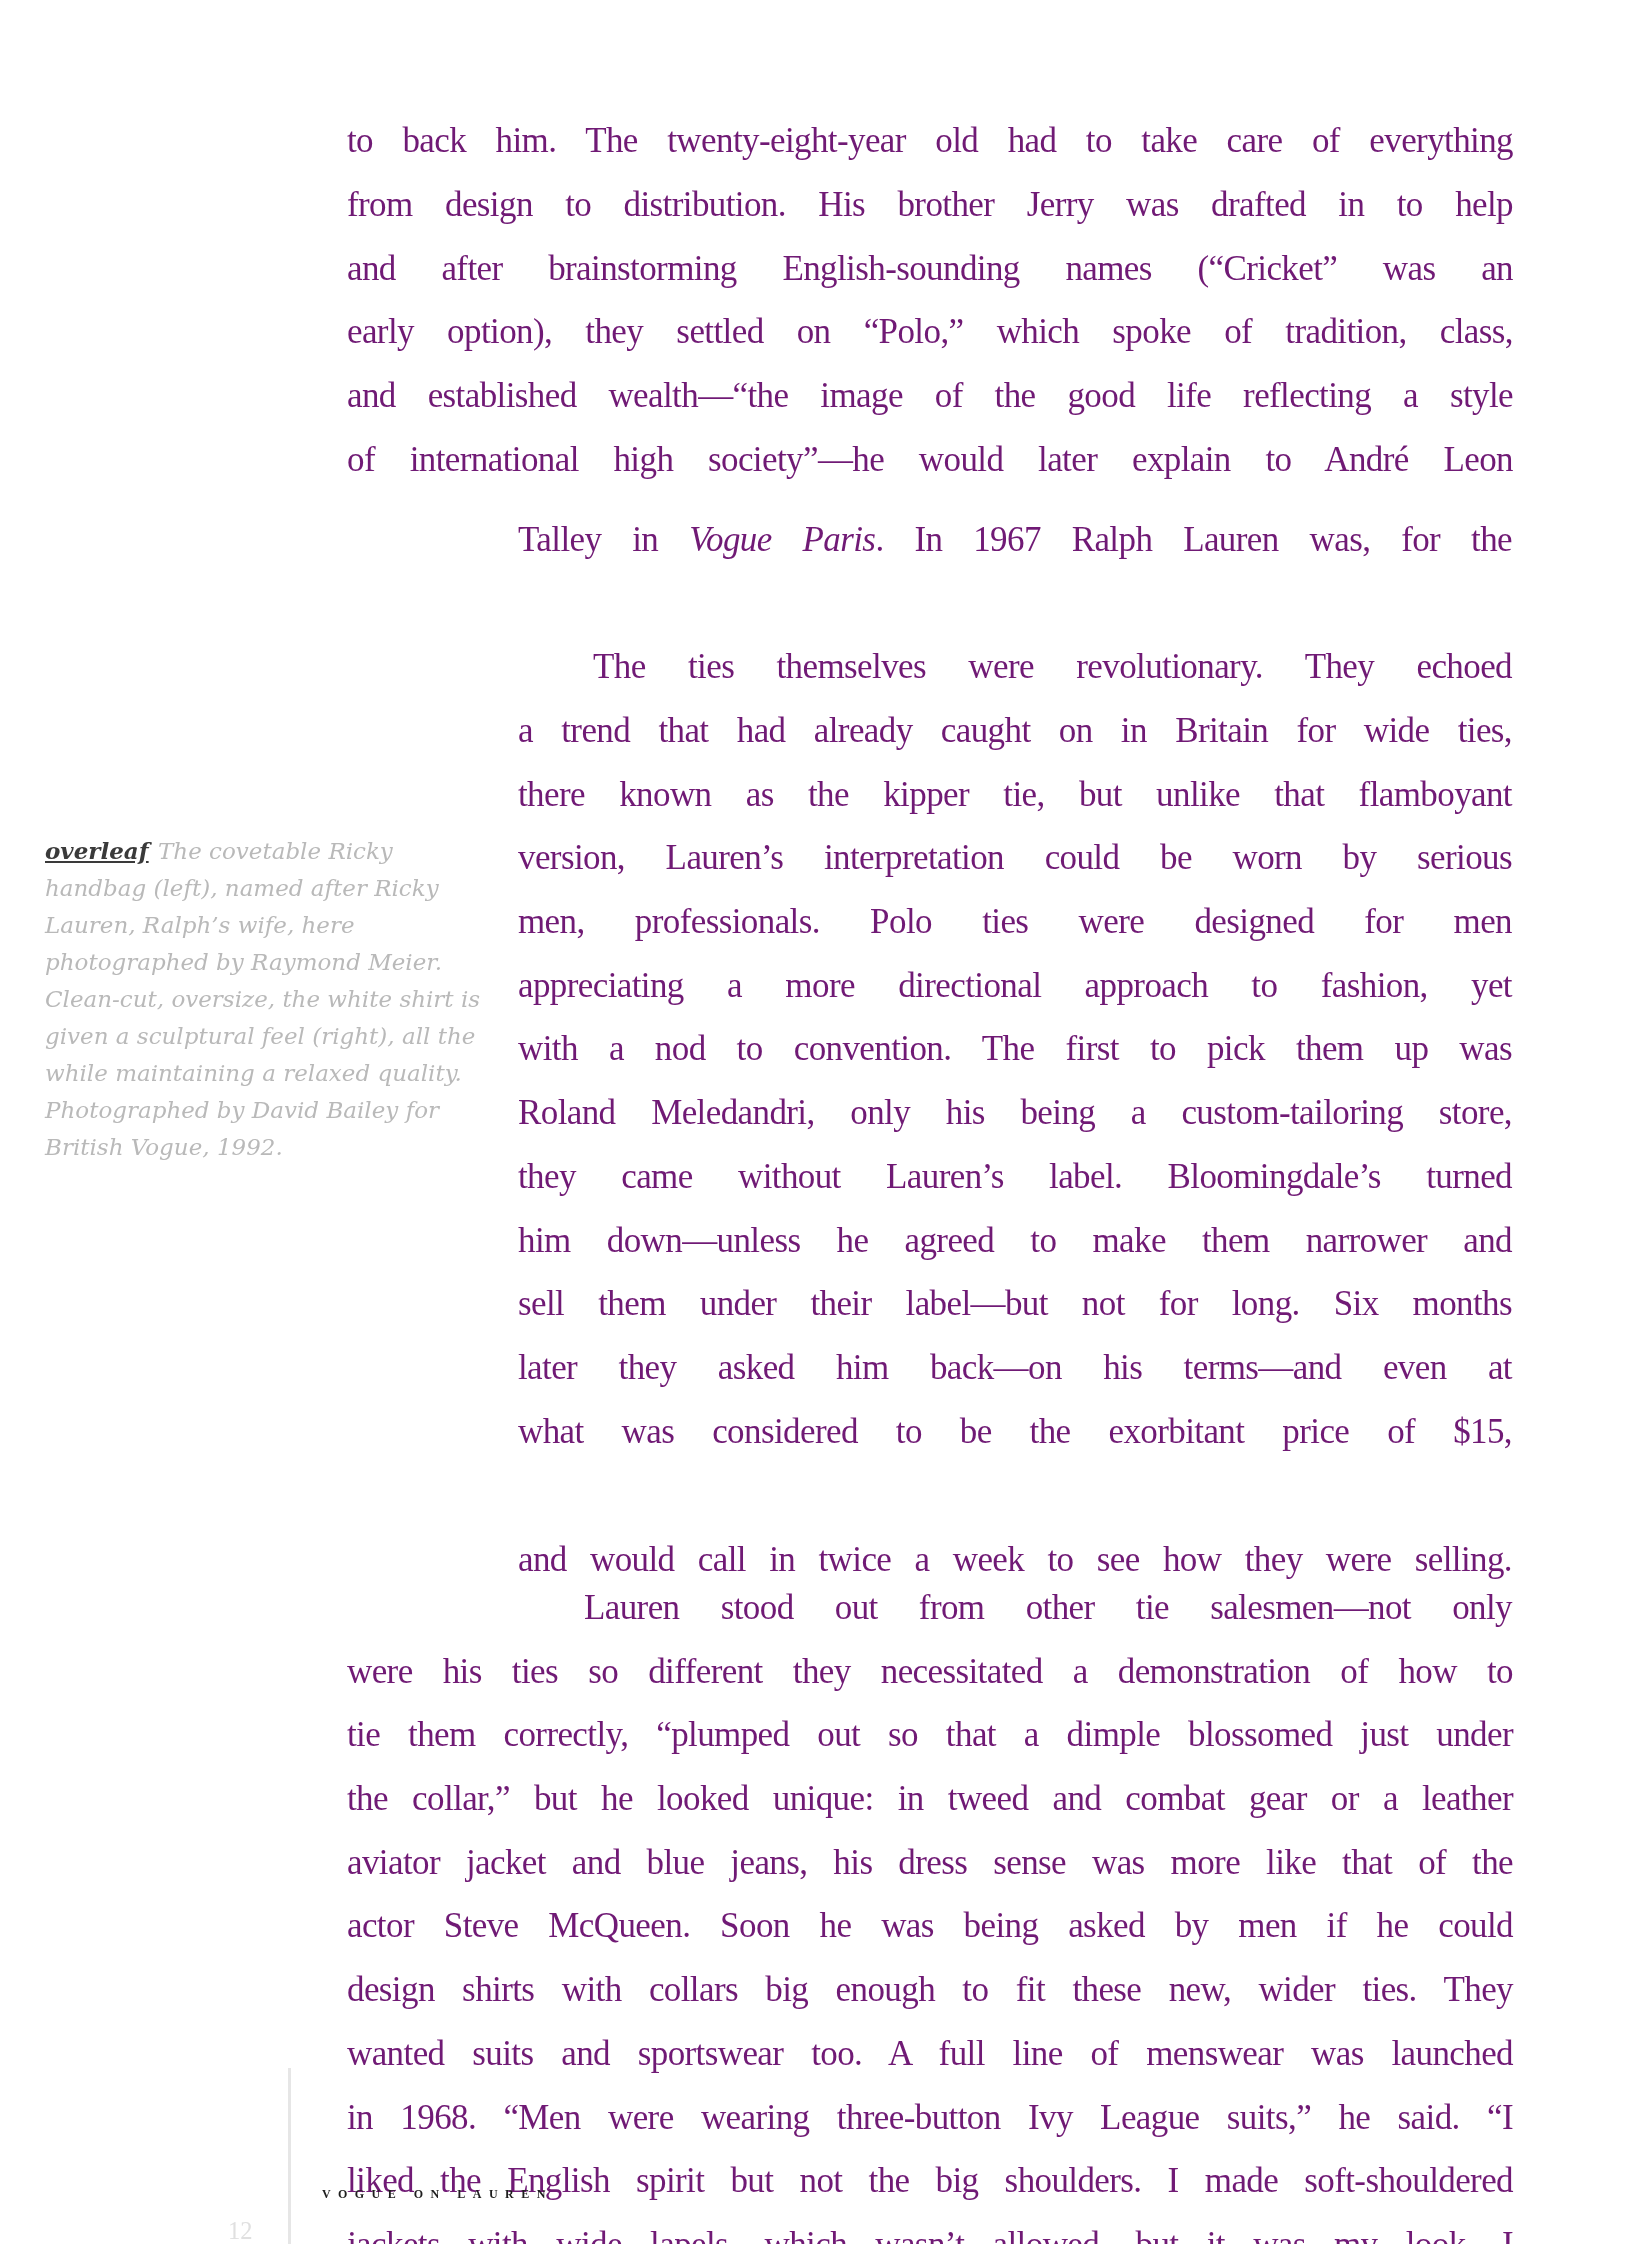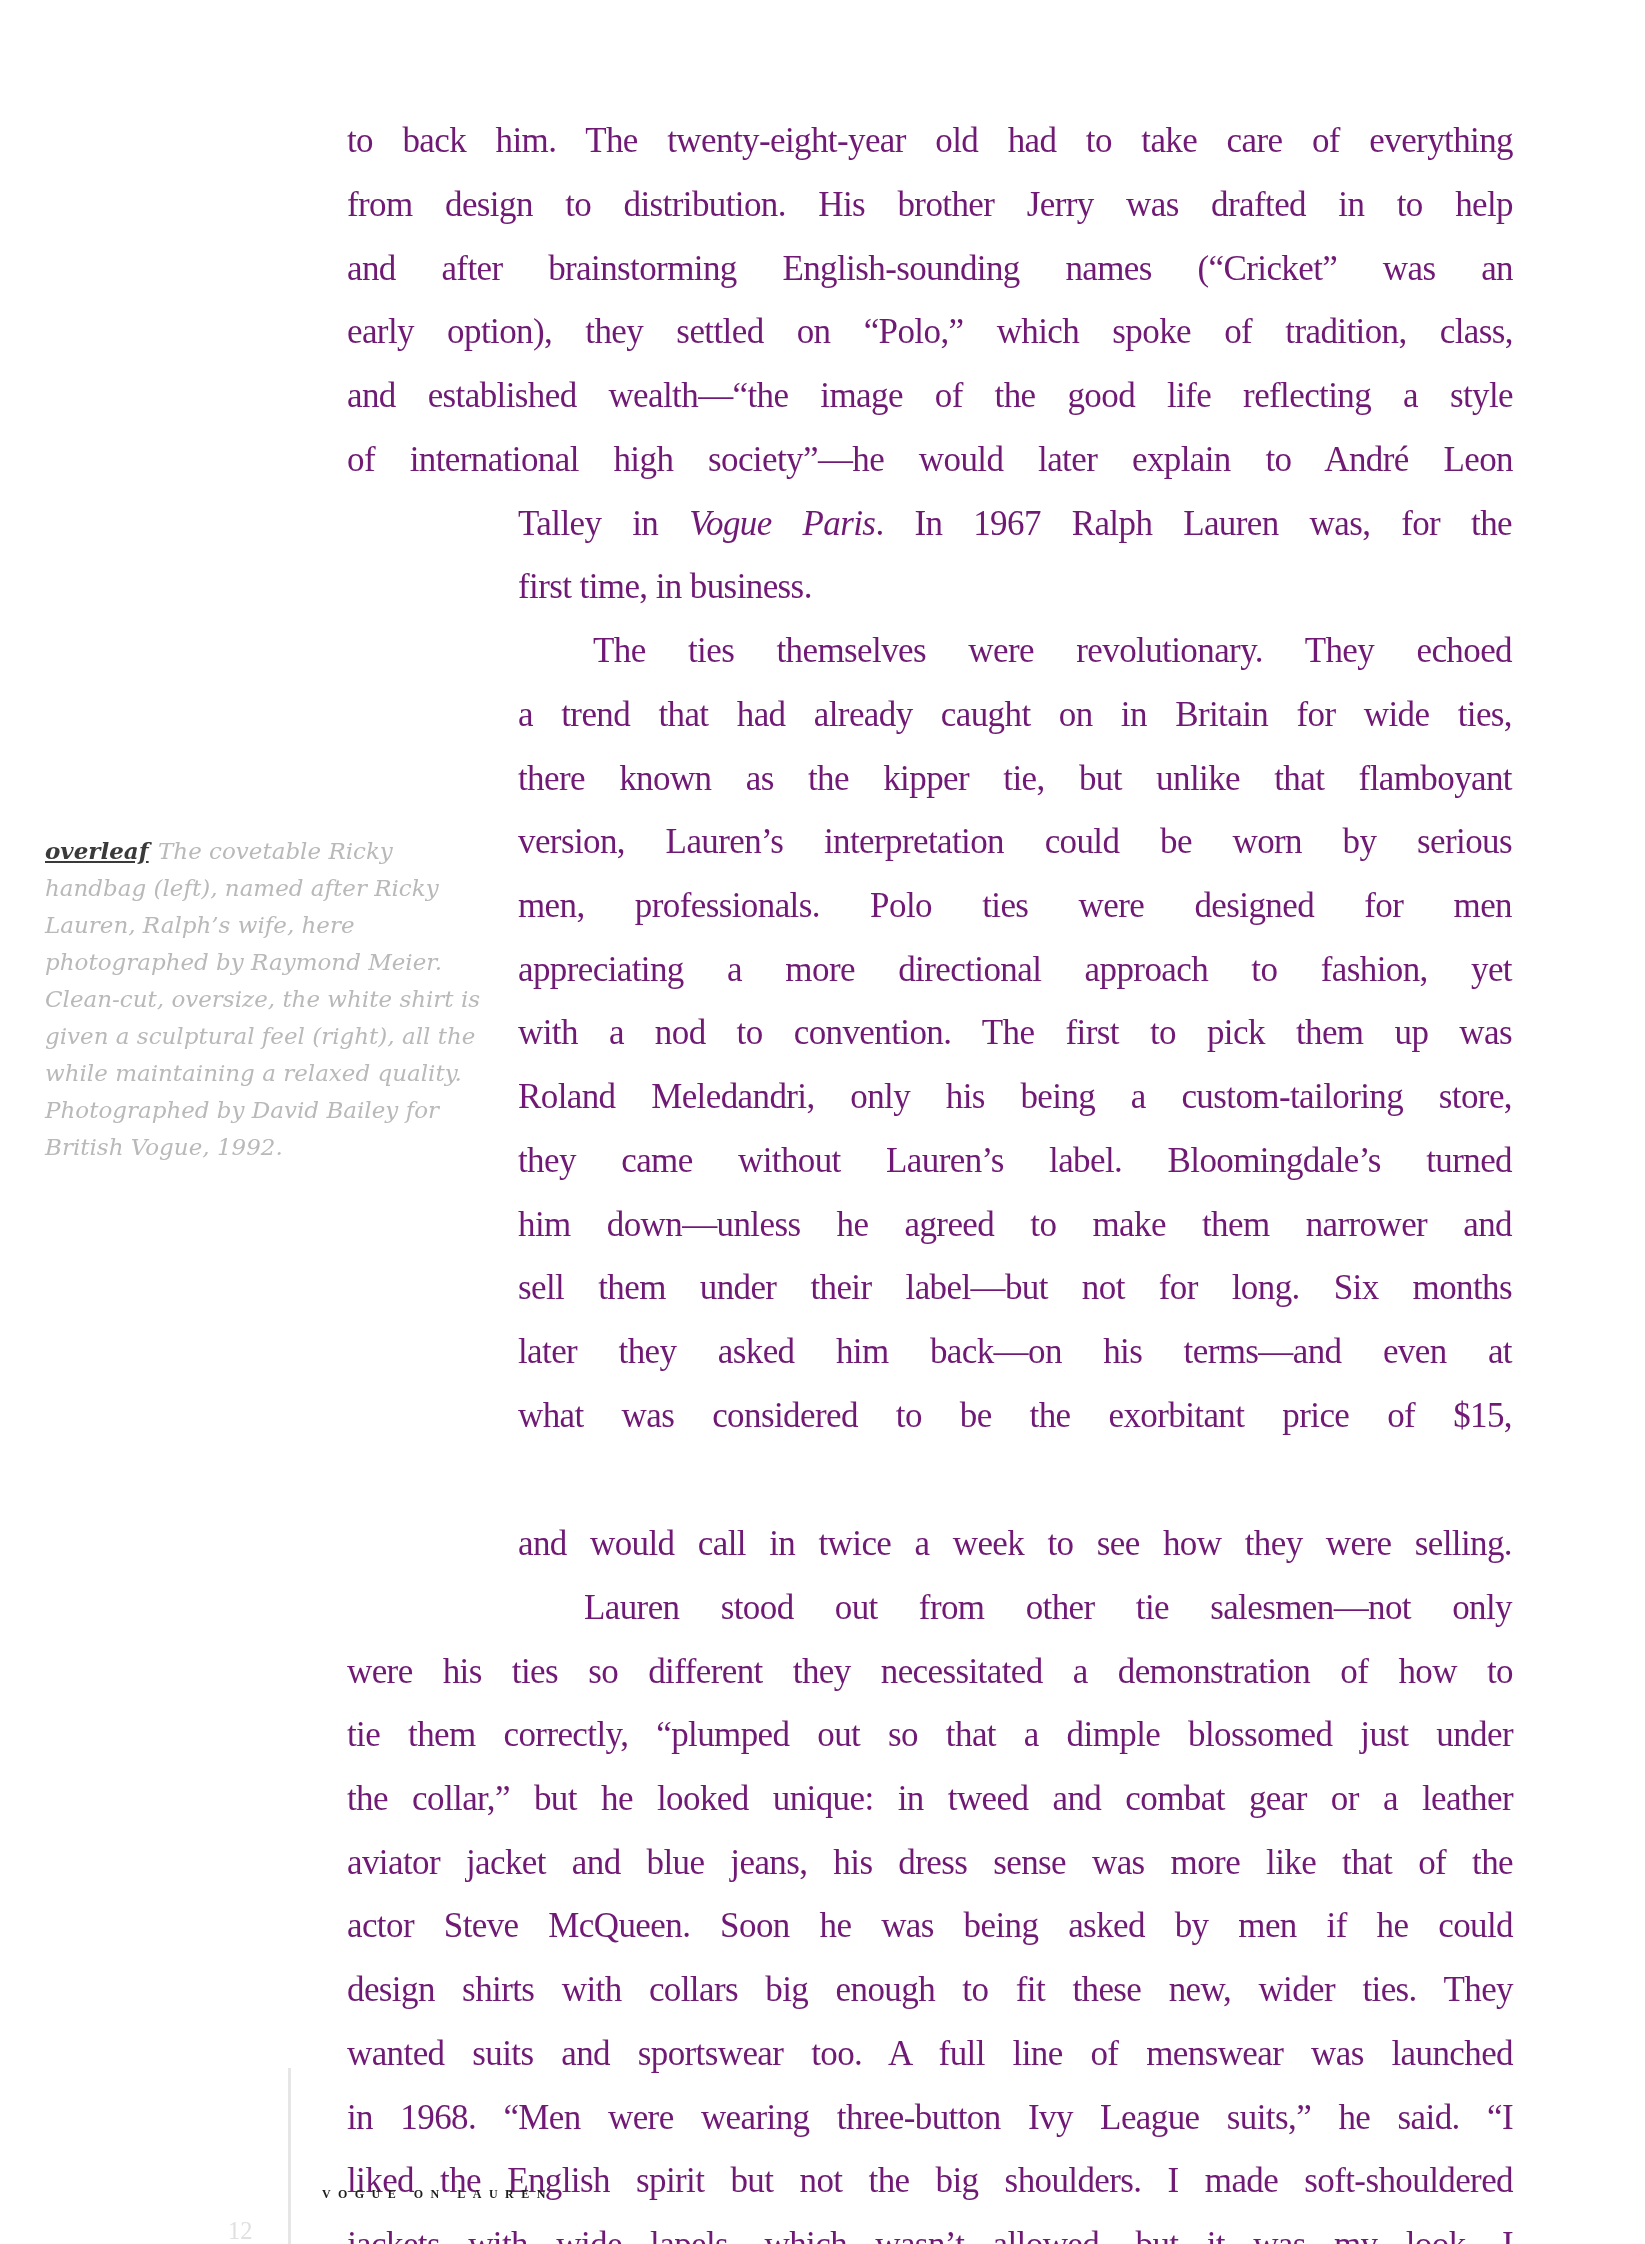--- a/index.html
+++ b/index.html
@@ -8,21 +8,21 @@
   .line {
     position: absolute;
     font-family: "Liberation Serif", "DejaVu Serif", serif;
     font-size: 35px;
     color: #701a75;
     white-space: nowrap;
     letter-spacing: -0.6px;
     transform-origin: left top;
   }
   .line.full { left: 347px; width: 1166px; text-align: justify; text-align-last: justify; }
-  .line.narrow { left: 518px; width: 994px; text-align: justify; text-align-last: justify; }
+  .line.narrow { left: 518px; width: 994px; text-align: justify; text-align-last: justify; margin-top: 16px; }
   .line.narrow.indent { left: 593px; width: 919px; }
   .line.full.indent { left: 584px; width: 928px; }
   .line.last { text-align-last: left; }
   .caption {
     position: absolute;
     left: 45px;
     width: 452px;
     font-family: "DejaVu Serif", "Liberation Serif", serif;
     font-style: italic;
     font-size: 23px;
@@ -48,21 +48,20 @@
 <div class="page">
 
   <div class="line full" style="top:121px">to back him. The twenty-eight-year old had to take care of everything</div>
   <div class="line full" style="top:185px">from design to distribution. His brother Jerry was drafted in to help</div>
   <div class="line full" style="top:249px">and after brainstorming English-sounding names (“Cricket” was an</div>
   <div class="line full" style="top:312px">early option), they settled on “Polo,” which spoke of tradition, class,</div>
   <div class="line full" style="top:376px">and established wealth—“the image of the good life reflecting a style</div>
   <div class="line full" style="top:440px">of international high society”—he would later explain to André Leon</div>
 
   <div class="line narrow" style="top:504px"><span>Talley in</span> <em>Vogue Paris</em><span>. In 1967 Ralph Lauren was, for the</span></div>
-  <div class="line narrow last" style="top:567px">first time, in business.</div>
   <div class="line narrow indent" style="top:631px">The ties themselves were revolutionary. They echoed</div>
   <div class="line narrow" style="top:695px">a trend that had already caught on in Britain for wide ties,</div>
   <div class="line narrow" style="top:759px">there known as the kipper tie, but unlike that flamboyant</div>
   <div class="line narrow" style="top:822px">version, Lauren’s interpretation could be worn by serious</div>
   <div class="line narrow" style="top:886px">men, professionals. Polo ties were designed for men</div>
   <div class="line narrow" style="top:950px">appreciating a more directional approach to fashion, yet</div>
   <div class="line narrow" style="top:1013px">with a nod to convention. The first to pick them up was</div>
   <div class="line narrow" style="top:1077px">Roland Meledandri, only his being a custom-tailoring store,</div>
   <div class="line narrow" style="top:1141px">they came without Lauren’s label. Bloomingdale’s turned</div>
   <div class="line narrow" style="top:1205px">him down—unless he agreed to make them narrower and</div>

